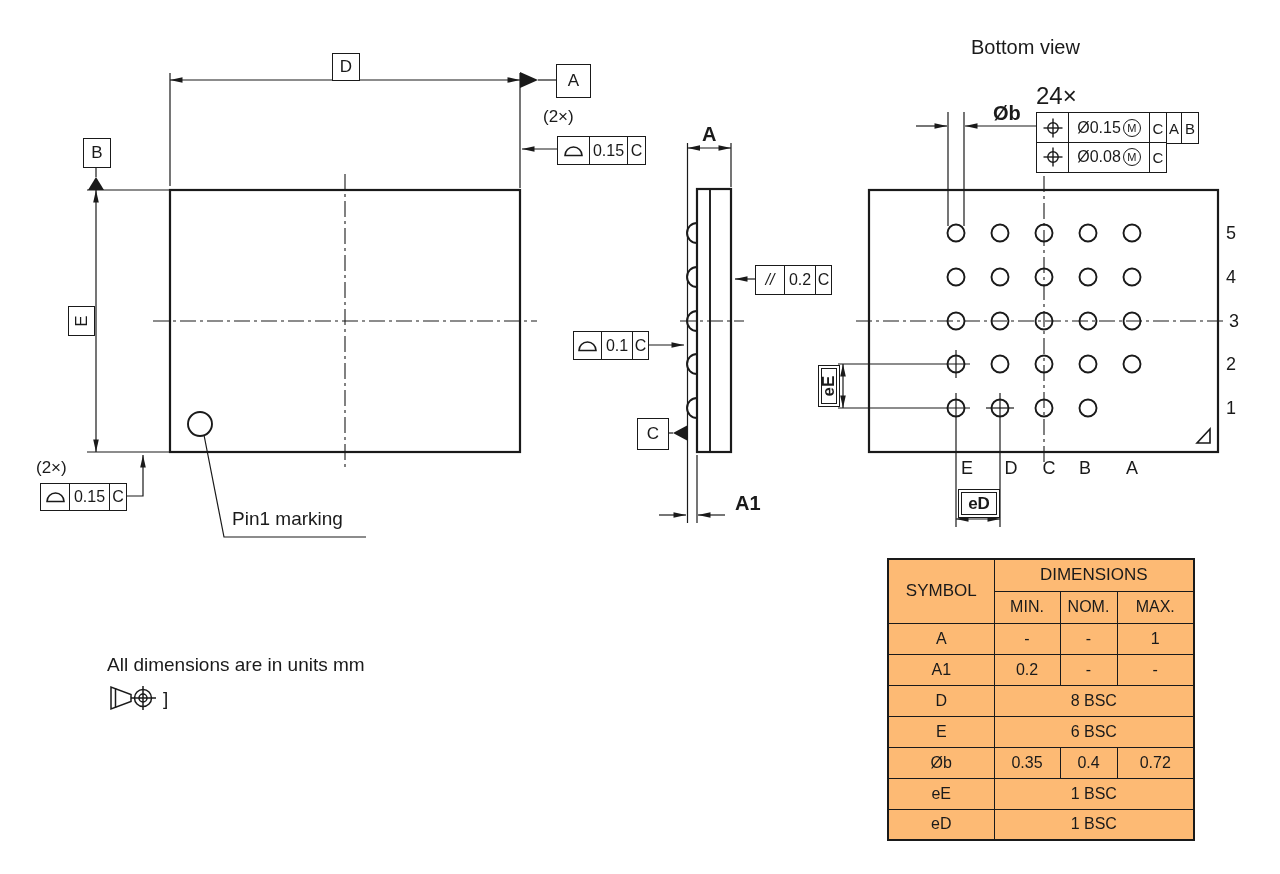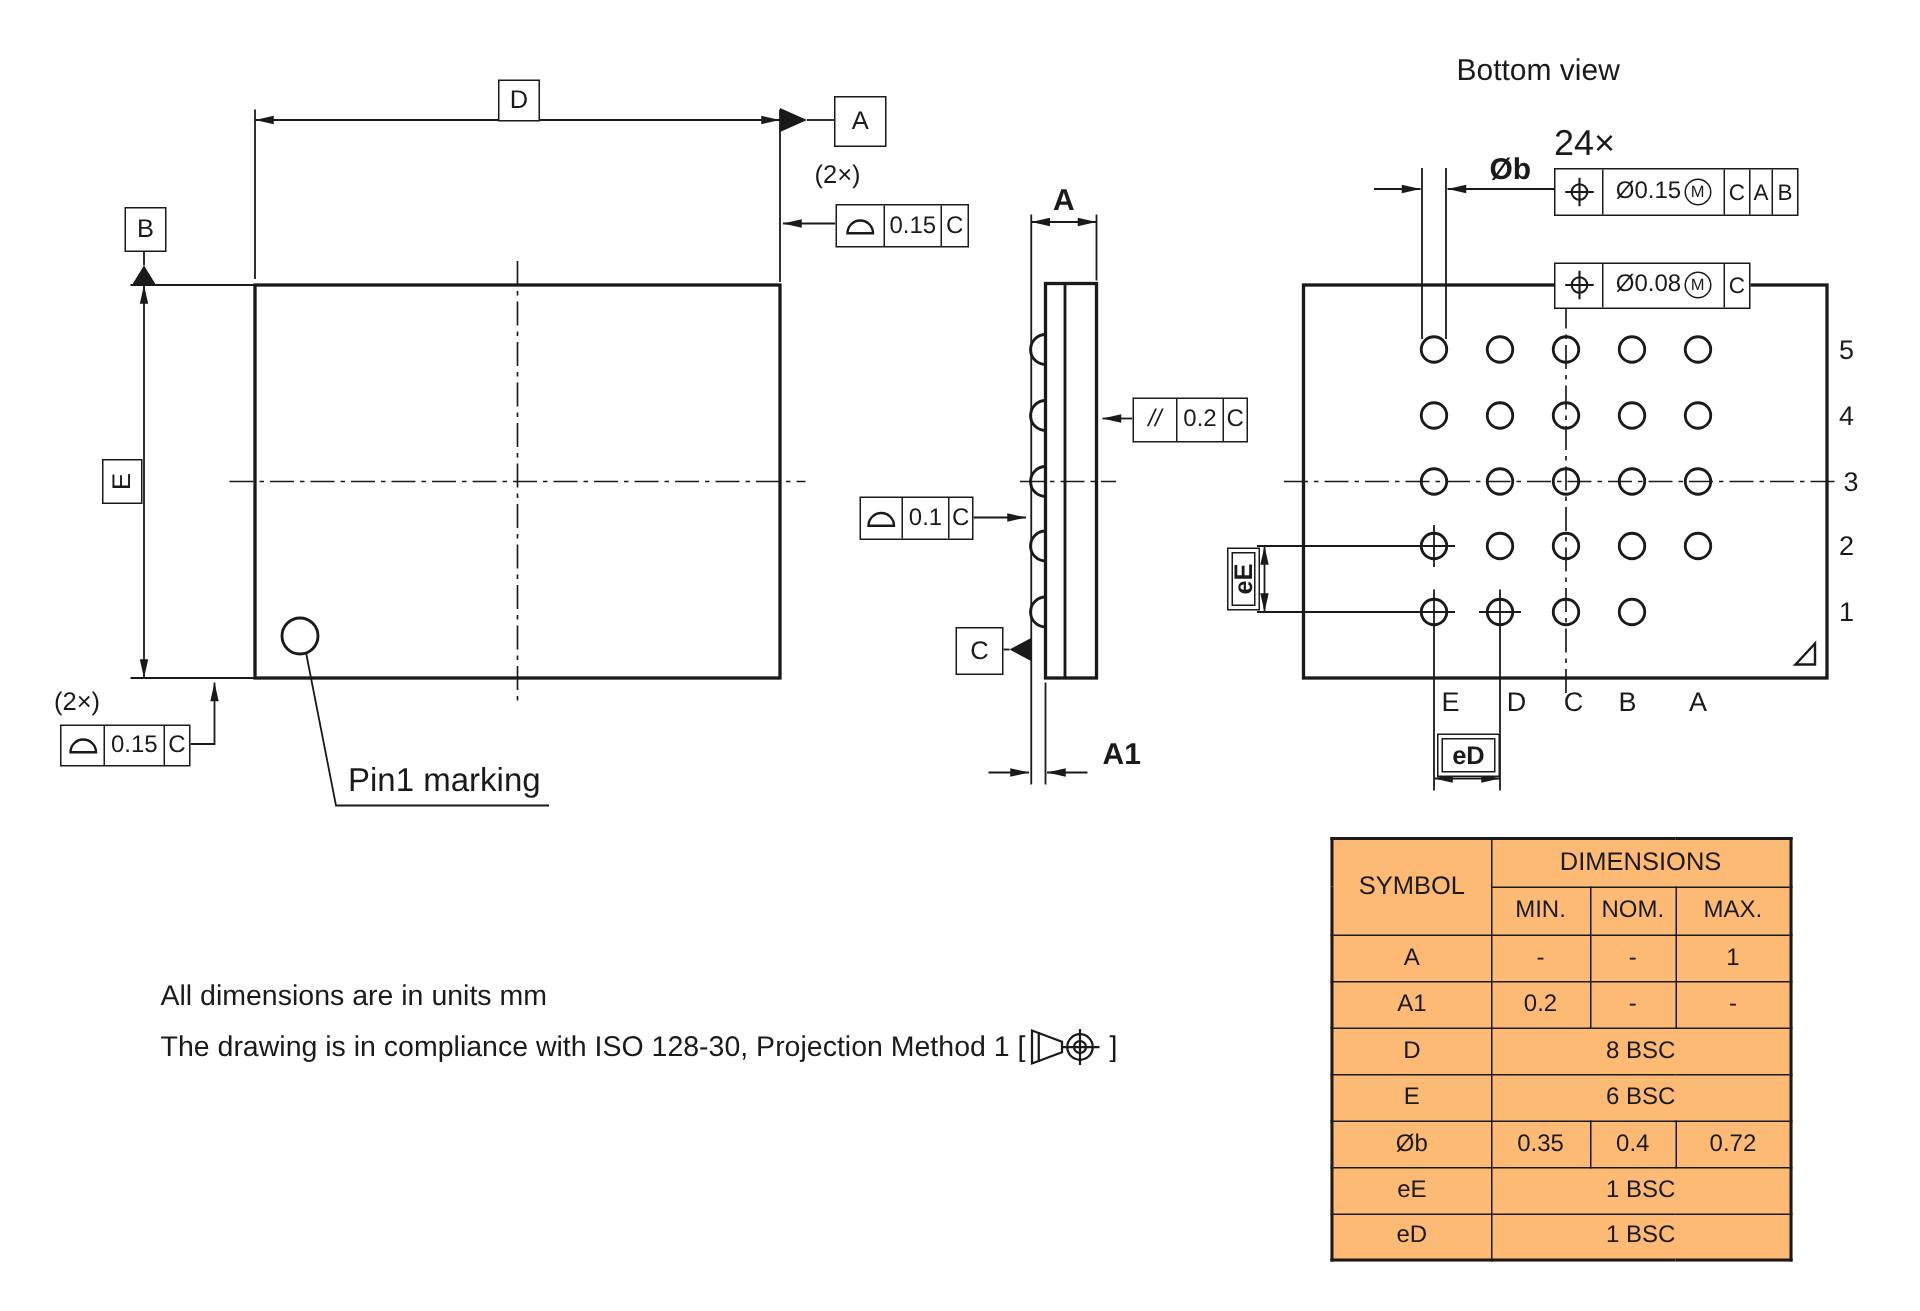--- a/index.html
+++ b/index.html
@@ -174,21 +174,21 @@
   <div class="lbl" style="left:36px;top:459px;font-size:17px;">(2×)</div>
   <div class="fcf" style="left:40px;top:483px;height:26px;">
     <div class="cell" style="width:28px;">
       <svg width="21" height="12" viewBox="0 0 21 12">
           <path d="M2,10.5 A8.5,8.5 0 0 1 19,10.5 Z" fill="none" stroke="#1a1a1a" stroke-width="1.6"></path>
         </svg>
     </div>
     <div class="cell" style="width:39px;">0.15</div>
     <div class="cell" style="width:16px;">C</div>
   </div>
-  <div class="lbl" style="left:232px;top:509px;font-size:22px;">Pin1 marking</div>
+  <div class="lbl" style="left:232px;top:509px;font-size:19px;">Pin1 marking</div>
 
   <div class="lbl bold" style="left:702px;top:124px;font-size:20px;">A</div>
   <div class="lbl bold" style="left:735px;top:493px;font-size:20px;">A1</div>
   <div class="fcf" style="left:755px;top:265px;height:28px;">
     <div class="cell" style="width:28px;font-style:italic;">//</div>
     <div class="cell" style="width:30px;">0.2</div>
     <div class="cell" style="width:15px;">C</div>
   </div>
   <div class="fcf" style="left:573px;top:331px;height:27px;">
     <div class="cell" style="width:27px;">
@@ -216,21 +216,21 @@
       </svg>
     </div>
     <div class="cell" style="width:80px;">
       <span>Ø0.15</span>
       <span class="circle-m">M</span>
     </div>
     <div class="cell" style="width:16px;font-size:15px;">C</div>
     <div class="cell" style="width:14px;font-size:15px;">A</div>
     <div class="cell" style="width:16px;font-size:15px;">B</div>
   </div>
-  <div class="fcf" style="left:1036px;top:141.5px;height:29px;margin-top:33px;">
+  <div class="fcf" style="left:1036px;top:141.5px;height:29px;">
     <div class="cell" style="width:31px;">
       <svg width="22" height="22" viewBox="0 0 22 22" fill="none" stroke="#1a1a1a" stroke-width="1.4">
         <circle cx="11" cy="11" r="5.2"></circle>
           <line x1="11" y1="1.5" x2="11" y2="20.5"></line>
           <line x1="1.5" y1="11" x2="20.5" y2="11"></line>
       </svg>
     </div>
     <div class="cell" style="width:80px;">
       <span>Ø0.08</span>
       <span class="circle-m">M</span>
@@ -256,21 +256,20 @@
       </div>
   </div>
   <div class="dblbox" style="left:958px;top:489px;width:40px;height:27px;">
     <div class="inner">
         <span class="bold" style="font-size:17px;">eD</span>
       </div>
   </div>
 
   <div class="note" style="left:107px;top:655px;">All dimensions are in units mm</div>
   <div class="note" style="left:107px;top:683px;">
-    <span>The drawing is in compliance with ISO 128-30, Projection Method 1 [</span>
     <svg width="52" height="30" viewBox="0 0 52 30" style="margin:0 2px;">
       <g fill="none" stroke="#1a1a1a" stroke-width="1.5">
         <path d="M2,4 L2,26 L22,18.5 L22,11.5 Z"></path>
         <line x1="6.5" y1="5" x2="6.5" y2="25"></line>
         <circle cx="34" cy="15" r="8.5"></circle>
         <circle cx="34" cy="15" r="4"></circle>
         <line x1="22" y1="15" x2="47" y2="15"></line>
         <line x1="34" y1="3" x2="34" y2="27"></line>
       </g>
     </svg>

